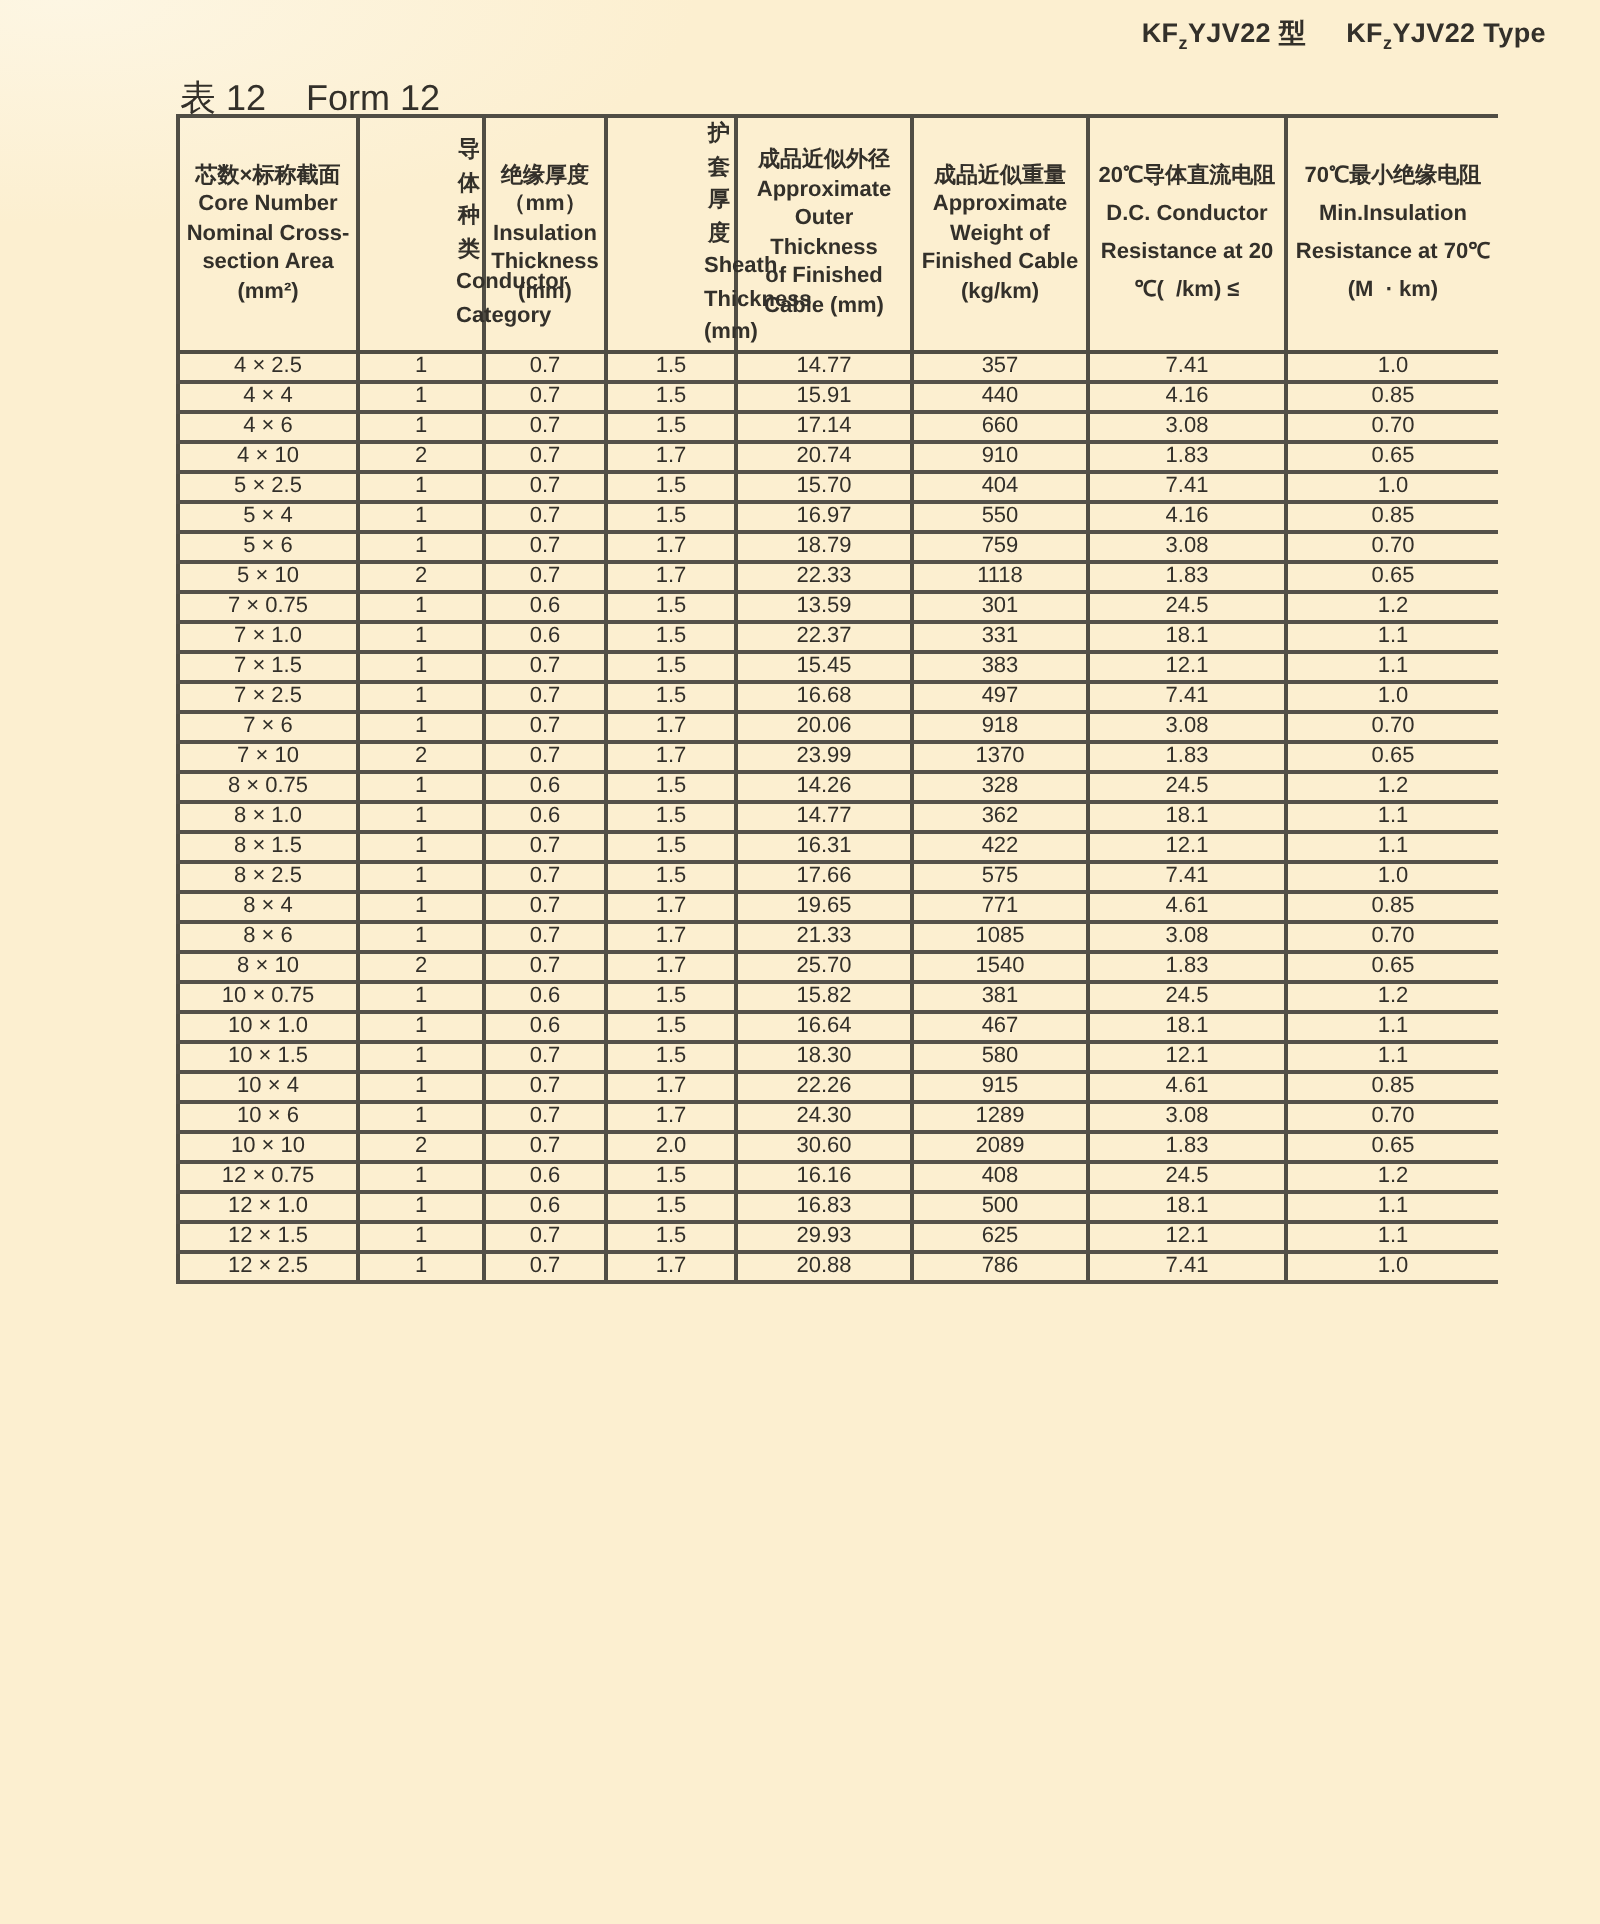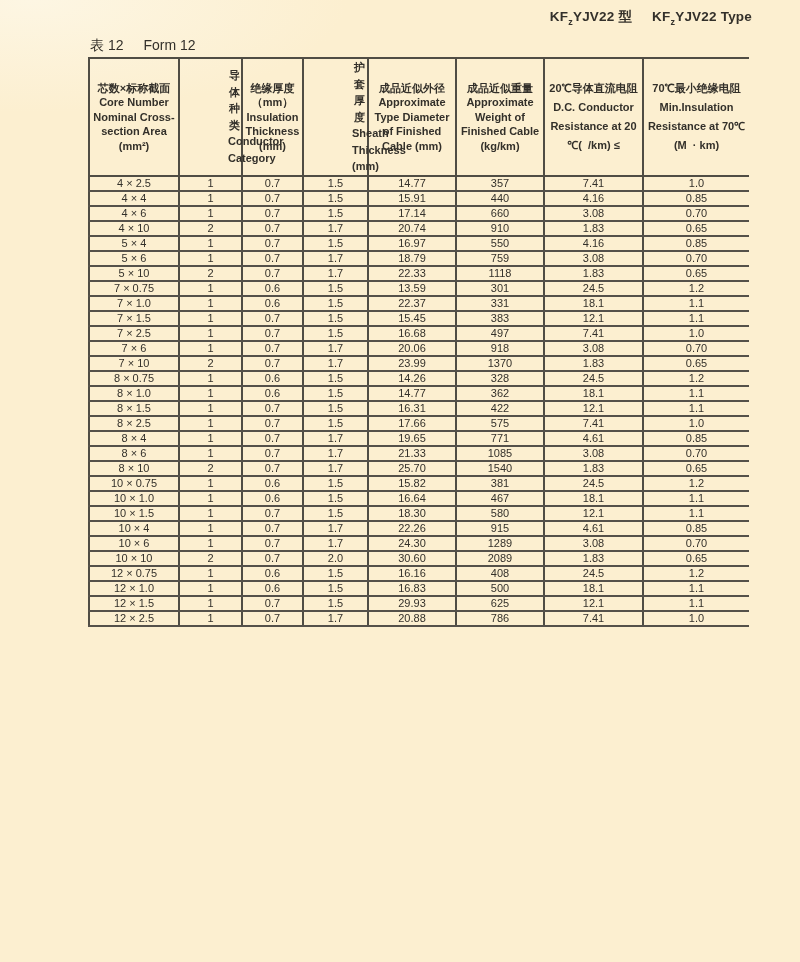--- a/index.html
+++ b/index.html
@@ -5,29 +5,29 @@
   * { margin:0; padding:0; box-sizing:border-box; }
   html,body { width:800px; height:962px; overflow:hidden; }
   body {
     position:relative;
     font-family:"Liberation Sans", sans-serif;
     color:#33302a;
     background:#fcefd0;
     background-image:radial-gradient(ellipse 420px 150px at 4% 0%, #fdf6e3 0%, #fcefd0 75%);
   }
   .page-title {
-    position:absolute; top:8px; right:48px;
+    position:absolute; top:8px; right:27px;
     font-size:13.5px; font-weight:bold; letter-spacing:0.2px;
     white-space:nowrap;
   }
   .page-title sub { font-size:9px; font-weight:bold; }
   .model-en { margin-left:16px; }
   .form-label {
     position:absolute; top:37px; left:90px;
-    font-size:14px; white-space:nowrap;text-align:right;
+    font-size:18px; white-space:nowrap;text-align:right;
   }
   .form-label .cn { margin-right:20px; }
   table {
     position:absolute; left:88px; top:57px; width:660px;
     border-collapse:collapse; table-layout:fixed;
     border-top:2px solid #504d44;
     border-left:2px solid #504d44;
   }
   col.c1{width:90px} col.c2{width:63px} col.c3{width:61px} col.c4{width:65px}
   col.c5{width:88px} col.c6{width:88px} col.c7{width:99px} col.c8{width:106px}
@@ -94,21 +94,21 @@
         </th>
         <th>
           <div>护套厚度</div>
           <div>Sheath</div>
           <div>Thickness</div>
           <div>(mm)</div>
         </th>
         <th>
           <div>成品近似外径</div>
           <div>Approximate</div>
-          <div>Type Diameter</div>
+          <div>Outer Thickness</div>
           <div>of Finished</div>
           <div>Cable (mm)</div>
         </th>
         <th>
           <div>成品近似重量</div>
           <div>Approximate</div>
           <div>Weight of</div>
           <div>Finished Cable</div>
           <div>(kg/km)</div>
         </th>
@@ -161,20 +161,30 @@
         <td>4 × 10</td>
         <td>2</td>
         <td>0.7</td>
         <td>1.7</td>
         <td>20.74</td>
         <td>910</td>
         <td>1.83</td>
         <td>0.65</td>
       </tr>
       <tr>
+        <td>5 × 2.5</td>
+        <td>1</td>
+        <td>0.7</td>
+        <td>1.5</td>
+        <td>15.70</td>
+        <td>404</td>
+        <td>7.41</td>
+        <td>1.0</td>
+      </tr>
+      <tr>
         <td>5 × 4</td>
         <td>1</td>
         <td>0.7</td>
         <td>1.5</td>
         <td>16.97</td>
         <td>550</td>
         <td>4.16</td>
         <td>0.85</td>
       </tr>
       <tr>

